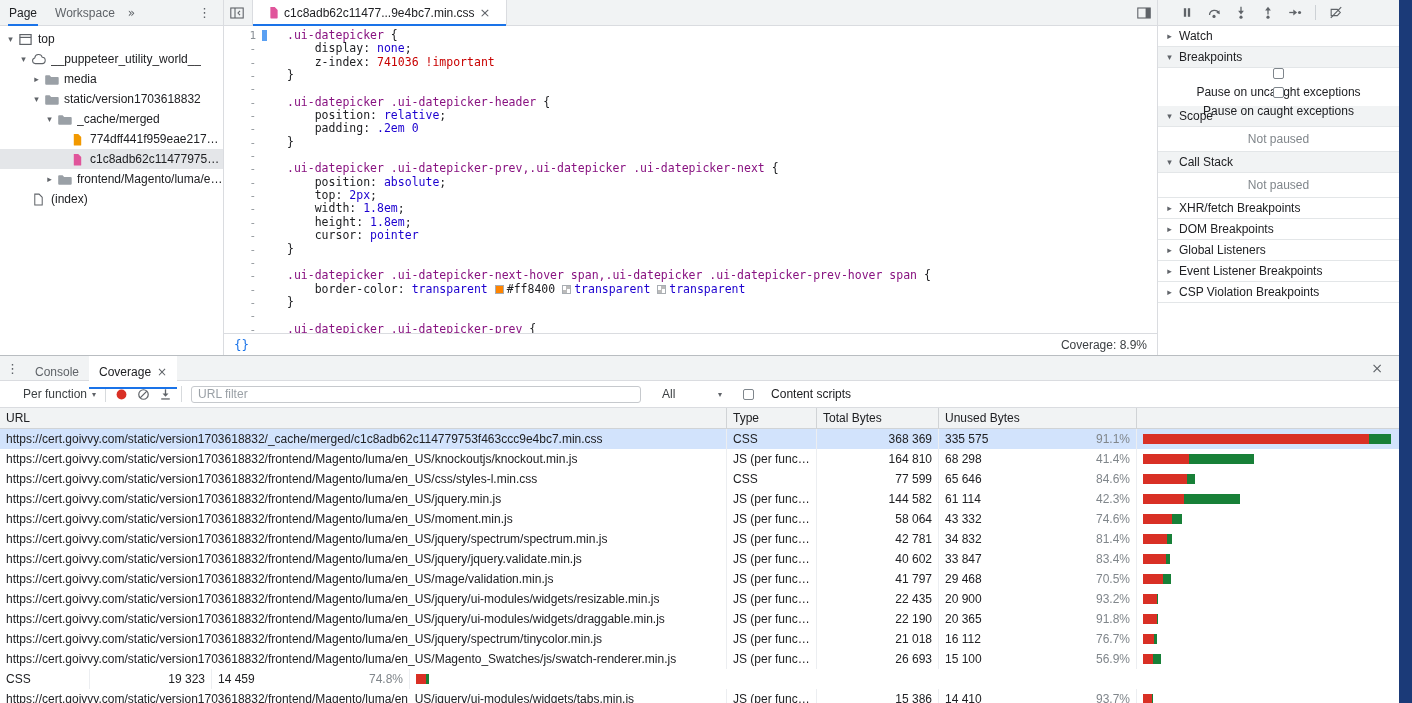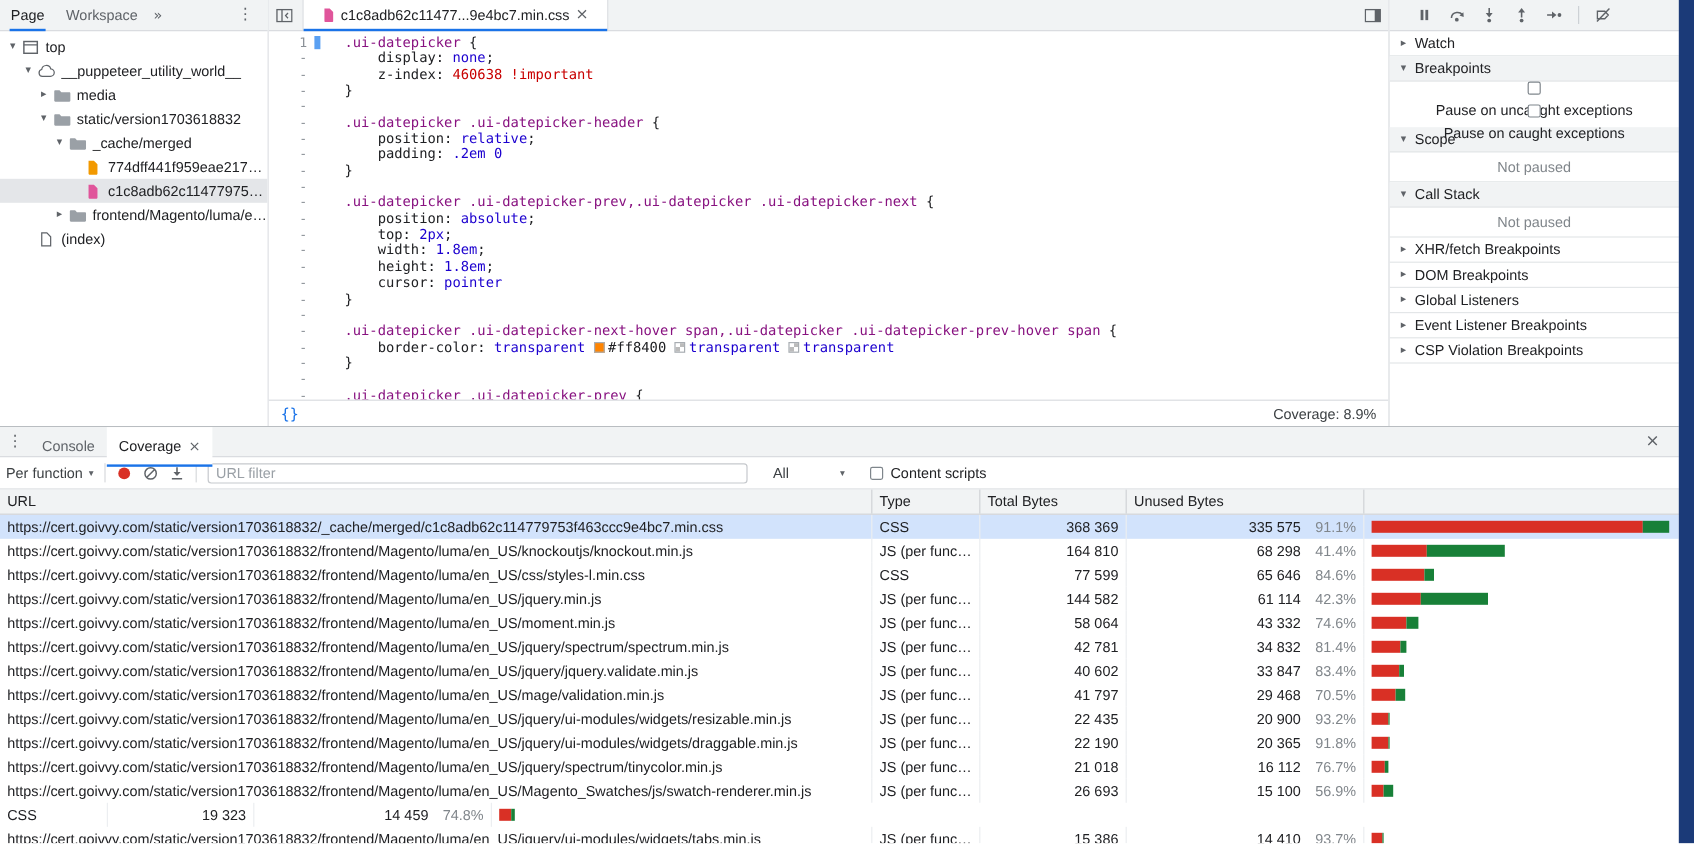--- a/index.html
+++ b/index.html
@@ -69,46 +69,46 @@
 
   
   .drawer { flex:1; min-height:0; border-top:1px solid #b9bdc1; display:flex; flex-direction:column; background:#fff; }
   .dr-tabs { height:25px; flex:none; background:#f1f3f4; border-bottom:1px solid #dadce0; display:flex; align-items:center; }
   .dr-tabset { display:flex; height:100%; }
   .dr-tab { display:flex; align-items:center; gap:6px; padding:16px 10px; font-size:12px; color:#5f6368; position:relative; cursor:pointer; }
   .dr-tab.active { background:#fff; color:#202124; }
   .dr-tab.active::after { content:""; position:absolute; left:0; right:0; bottom:-1px; height:2px; background:var(--accent,#1a73e8); }
   .dr-tab .x { color:#5f6368; font-size:12px; }
   .dr-close { margin-right:16px; color:#5f6368; font-size:14px; cursor:pointer; }
-  .cov-toolbar { height:27px; flex:none; border-bottom:1px solid #dadce0; display:flex; align-items:center; padding:0 5px; gap:9px; }
+  .cov-toolbar { height:27px; flex:none; border-bottom:1px solid #dadce0; display:flex; align-items:center; padding:0 23px; gap:9px; }
   .dd { display:flex; align-items:center; gap:5px; font-size:12px; color:#3c4043; cursor:pointer; }
   .caret { font-size:8px; color:#5f6368; }
   .tool-sep { width:1px; height:16px; background:#d7dadd; }
   .tl-icon { display:flex; color:#5f6368; cursor:pointer; }
   .tl-icon svg { width:13px; height:13px; }
   .rec { color:var(--red,#d93025); }
   .url-input { width:450px; height:17px; border:1px solid #c6c9cd; border-radius:3px; font-size:12px; padding:0 6px; color:#202124; outline:none; font-family:inherit; }
   .url-input::placeholder { color:#9aa0a6; }
   .all-dd { width:60px; justify-content:space-between; margin-left:12px; }
-  .cs-label { display:flex; align-items:center; gap:6px; font-size:12px; color:#202124; margin-left:12px; cursor:pointer; }
+  .cs-label { display:flex; align-items:center; gap:17px; font-size:12px; color:#202124; margin-left:12px; cursor:pointer; }
 
   .cov-header { height:21px; flex:none; background:#f1f3f4; border-bottom:1px solid #d0d3d6; display:flex; font-size:12px; color:#202124; }
   .hc { display:flex; align-items:center; padding:0 6px; border-right:1px solid #d0d3d6; white-space:nowrap; overflow:hidden; }
   .cov-header .w-total { justify-content:flex-start; }
   .cov-body { flex:1; min-height:0; overflow:hidden; }
   .cov-row { height:20px; display:flex; font-size:12px; color:#202124; cursor:pointer; }
   .cov-row.selected { background:var(--sel-row,#d2e3fc); }
   .cell { display:flex; align-items:center; padding:0 6px; border-right:1px solid #eceef1; white-space:nowrap; overflow:hidden; height:100%; }
   .w-url { width:727px; flex:none; }
   .w-type { width:90px; flex:none; }
   .w-total { width:122px; flex:none; justify-content:flex-end; }
   .w-unused { width:198px; flex:none; }
   .viz { flex:1; border-right:none !important; }
   .ell { overflow:hidden; text-overflow:ellipsis; white-space:nowrap; width:100%; }
-  .num { flex:1; text-align:right; }
+  .num { flex:1; text-align:left; }
   .pct { width:46px; flex:none; text-align:right; color:#80868b; }
   .bar { display:flex; height:10px; }
   .seg-r { background:var(--red,#d93025); height:100%; }
   .seg-g { background:var(--green,#188038); height:100%; }
 </style>
 </head>
 <body>
 
 <div class="stage">
   <div class="main">
@@ -232,21 +232,21 @@
           <span class="tb-icon">
               <svg viewBox="0 0 14 12">
                 <rect x="0.8" y="1" width="12.4" height="10" fill="none" stroke="currentColor" stroke-width="1.1"></rect>
                 <rect x="8.6" y="1" width="4.6" height="10" fill="currentColor"></rect>
               </svg>
             </span>
         </div>
         <div class="code">
             <div class="cl"><span class="g">1</span><span class="m"><span class="cov"></span></span><span class="ctext"><span class="t-sel">.ui-datepicker</span><span class="t-pln"> {</span></span></div>
             <div class="cl"><span class="g">-</span><span class="m"></span><span class="ctext"><span class="t-pln">    display: </span><span class="t-val">none</span><span class="t-pln">;</span></span></div>
-            <div class="cl"><span class="g">-</span><span class="m"></span><span class="ctext"><span class="t-pln">    z-index: </span><span class="t-red">460638</span><span class="t-pln"> </span><span class="t-red">!important</span></span></div>
+            <div class="cl"><span class="g">-</span><span class="m"></span><span class="ctext"><span class="t-pln">    z-index: </span><span class="t-red">741036</span><span class="t-pln"> </span><span class="t-red">!important</span></span></div>
             <div class="cl"><span class="g">-</span><span class="m"></span><span class="ctext"><span class="t-pln">}</span></span></div>
             <div class="cl"><span class="g">-</span><span class="m"></span><span class="ctext"></span></div>
             <div class="cl"><span class="g">-</span><span class="m"></span><span class="ctext"><span class="t-sel">.ui-datepicker .ui-datepicker-header</span><span class="t-pln"> {</span></span></div>
             <div class="cl"><span class="g">-</span><span class="m"></span><span class="ctext"><span class="t-pln">    position: </span><span class="t-val">relative</span><span class="t-pln">;</span></span></div>
             <div class="cl"><span class="g">-</span><span class="m"></span><span class="ctext"><span class="t-pln">    padding: </span><span class="t-val">.2em</span><span class="t-pln"> </span><span class="t-val">0</span></span></div>
             <div class="cl"><span class="g">-</span><span class="m"></span><span class="ctext"><span class="t-pln">}</span></span></div>
             <div class="cl"><span class="g">-</span><span class="m"></span><span class="ctext"></span></div>
             <div class="cl"><span class="g">-</span><span class="m"></span><span class="ctext"><span class="t-sel">.ui-datepicker .ui-datepicker-prev,.ui-datepicker .ui-datepicker-next</span><span class="t-pln"> {</span></span></div>
             <div class="cl"><span class="g">-</span><span class="m"></span><span class="ctext"><span class="t-pln">    position: </span><span class="t-val">absolute</span><span class="t-pln">;</span></span></div>
             <div class="cl"><span class="g">-</span><span class="m"></span><span class="ctext"><span class="t-pln">    top: </span><span class="t-val">2px</span><span class="t-pln">;</span></span></div>

